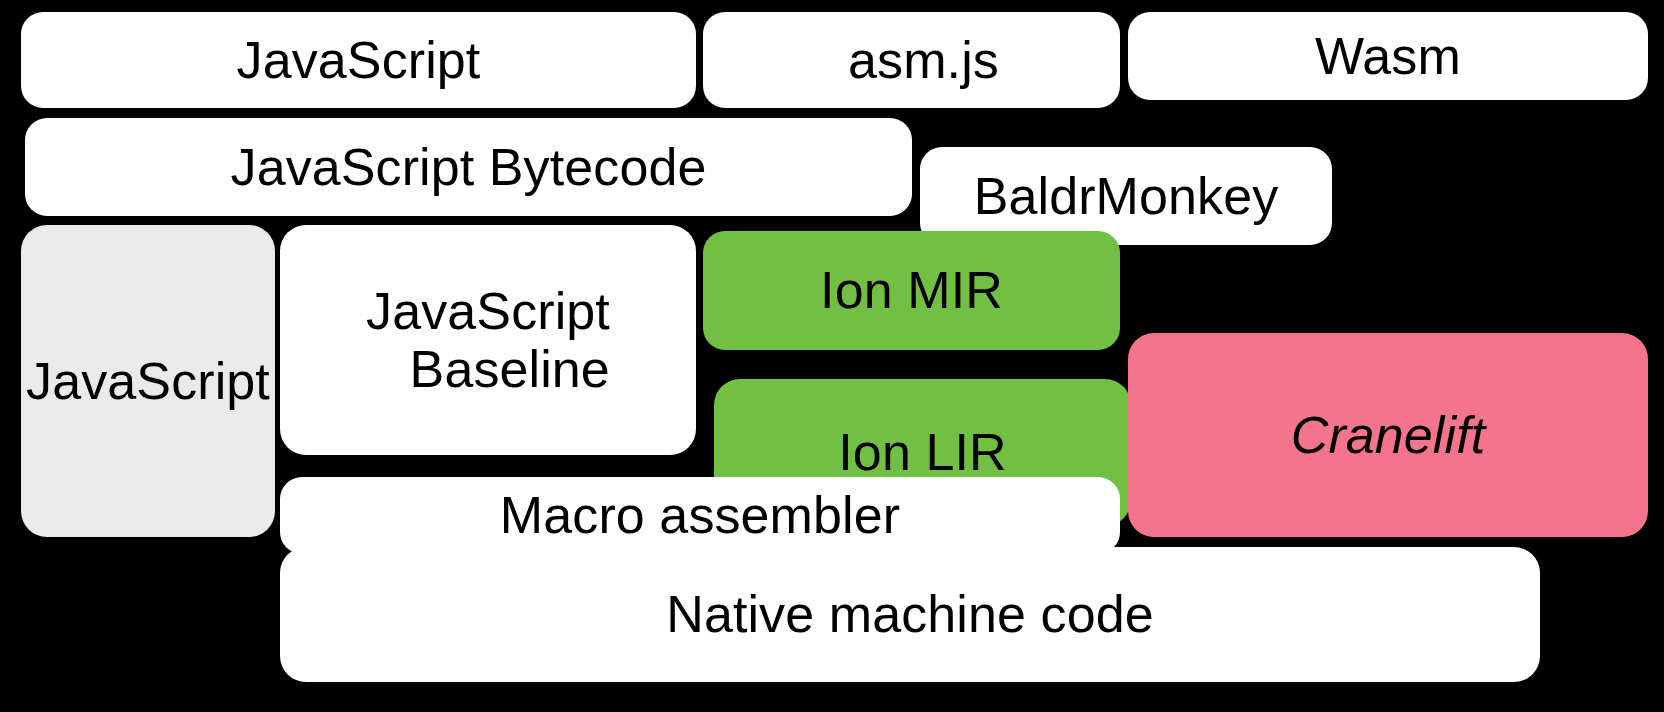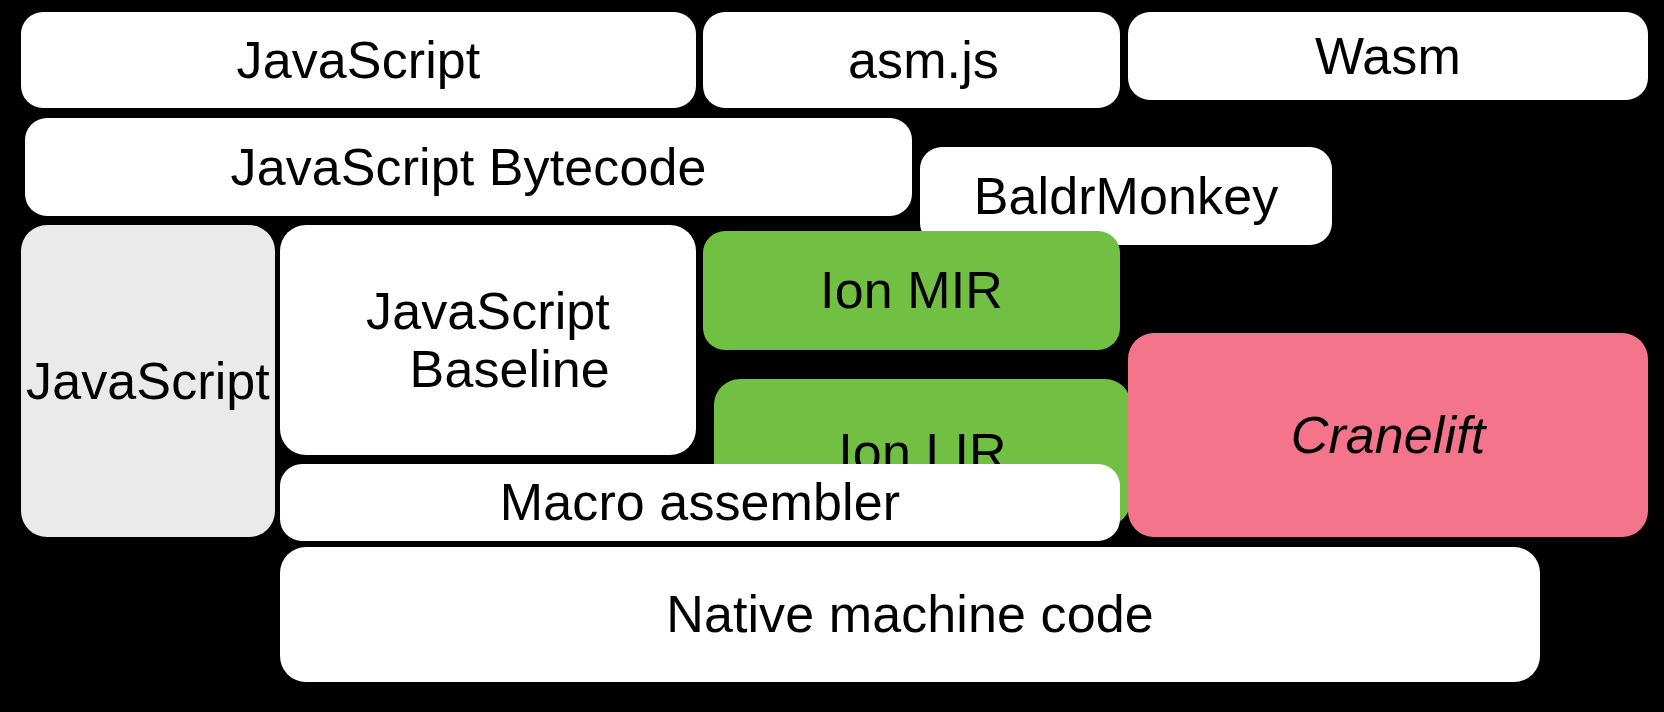--- a/index.html
+++ b/index.html
@@ -47,15 +47,15 @@
     <div class="box white r-sm" style="left: 703px; top: 12px; width: 417px; height: 96px; padding-left: 24px;">asm.js</div>
     <div class="box white r-sm" style="left: 1128px; top: 12px; width: 520px; height: 88px;">Wasm</div>
     <div class="box white r-sm" style="left: 25px; top: 118px; width: 887px; height: 98px;">JavaScript Bytecode</div>
     <div class="box white r-sm" style="left: 920px; top: 118px; width: 412px; height: 98px; margin-top: 29px;">BaldrMonkey</div>
     <div class="box gray" style="left: 21px; top: 225px; width: 254px; height: 312px;">JavaScript</div>
     <div class="box white" style="left: 280px; top: 225px; width: 416px; height: 230px;">JavaScript
 Baseline</div>
     <div class="box green r-sm" style="left: 703px; top: 231px; width: 417px; height: 119px;">Ion MIR</div>
     <div class="box green" style="left: 714px; top: 331px; width: 417px; height: 147px; margin-top: 48px;">Ion LIR</div>
     <div class="box pink" style="left: 1128px; top: 333px; width: 520px; height: 204px;">Cranelift</div>
-    <div class="box white r-sm" style="left: 280px; top: 464px; width: 840px; height: 77px;">Macro assembler</div>
+    <div class="box white r-sm" style="left: 280px; top: 477px; width: 840px; height: 77px;">Macro assembler</div>
     <div class="box white" style="left: 280px; top: 547px; width: 1260px; height: 135px;">Native machine code</div>
   </div>
 
 </body></html>

